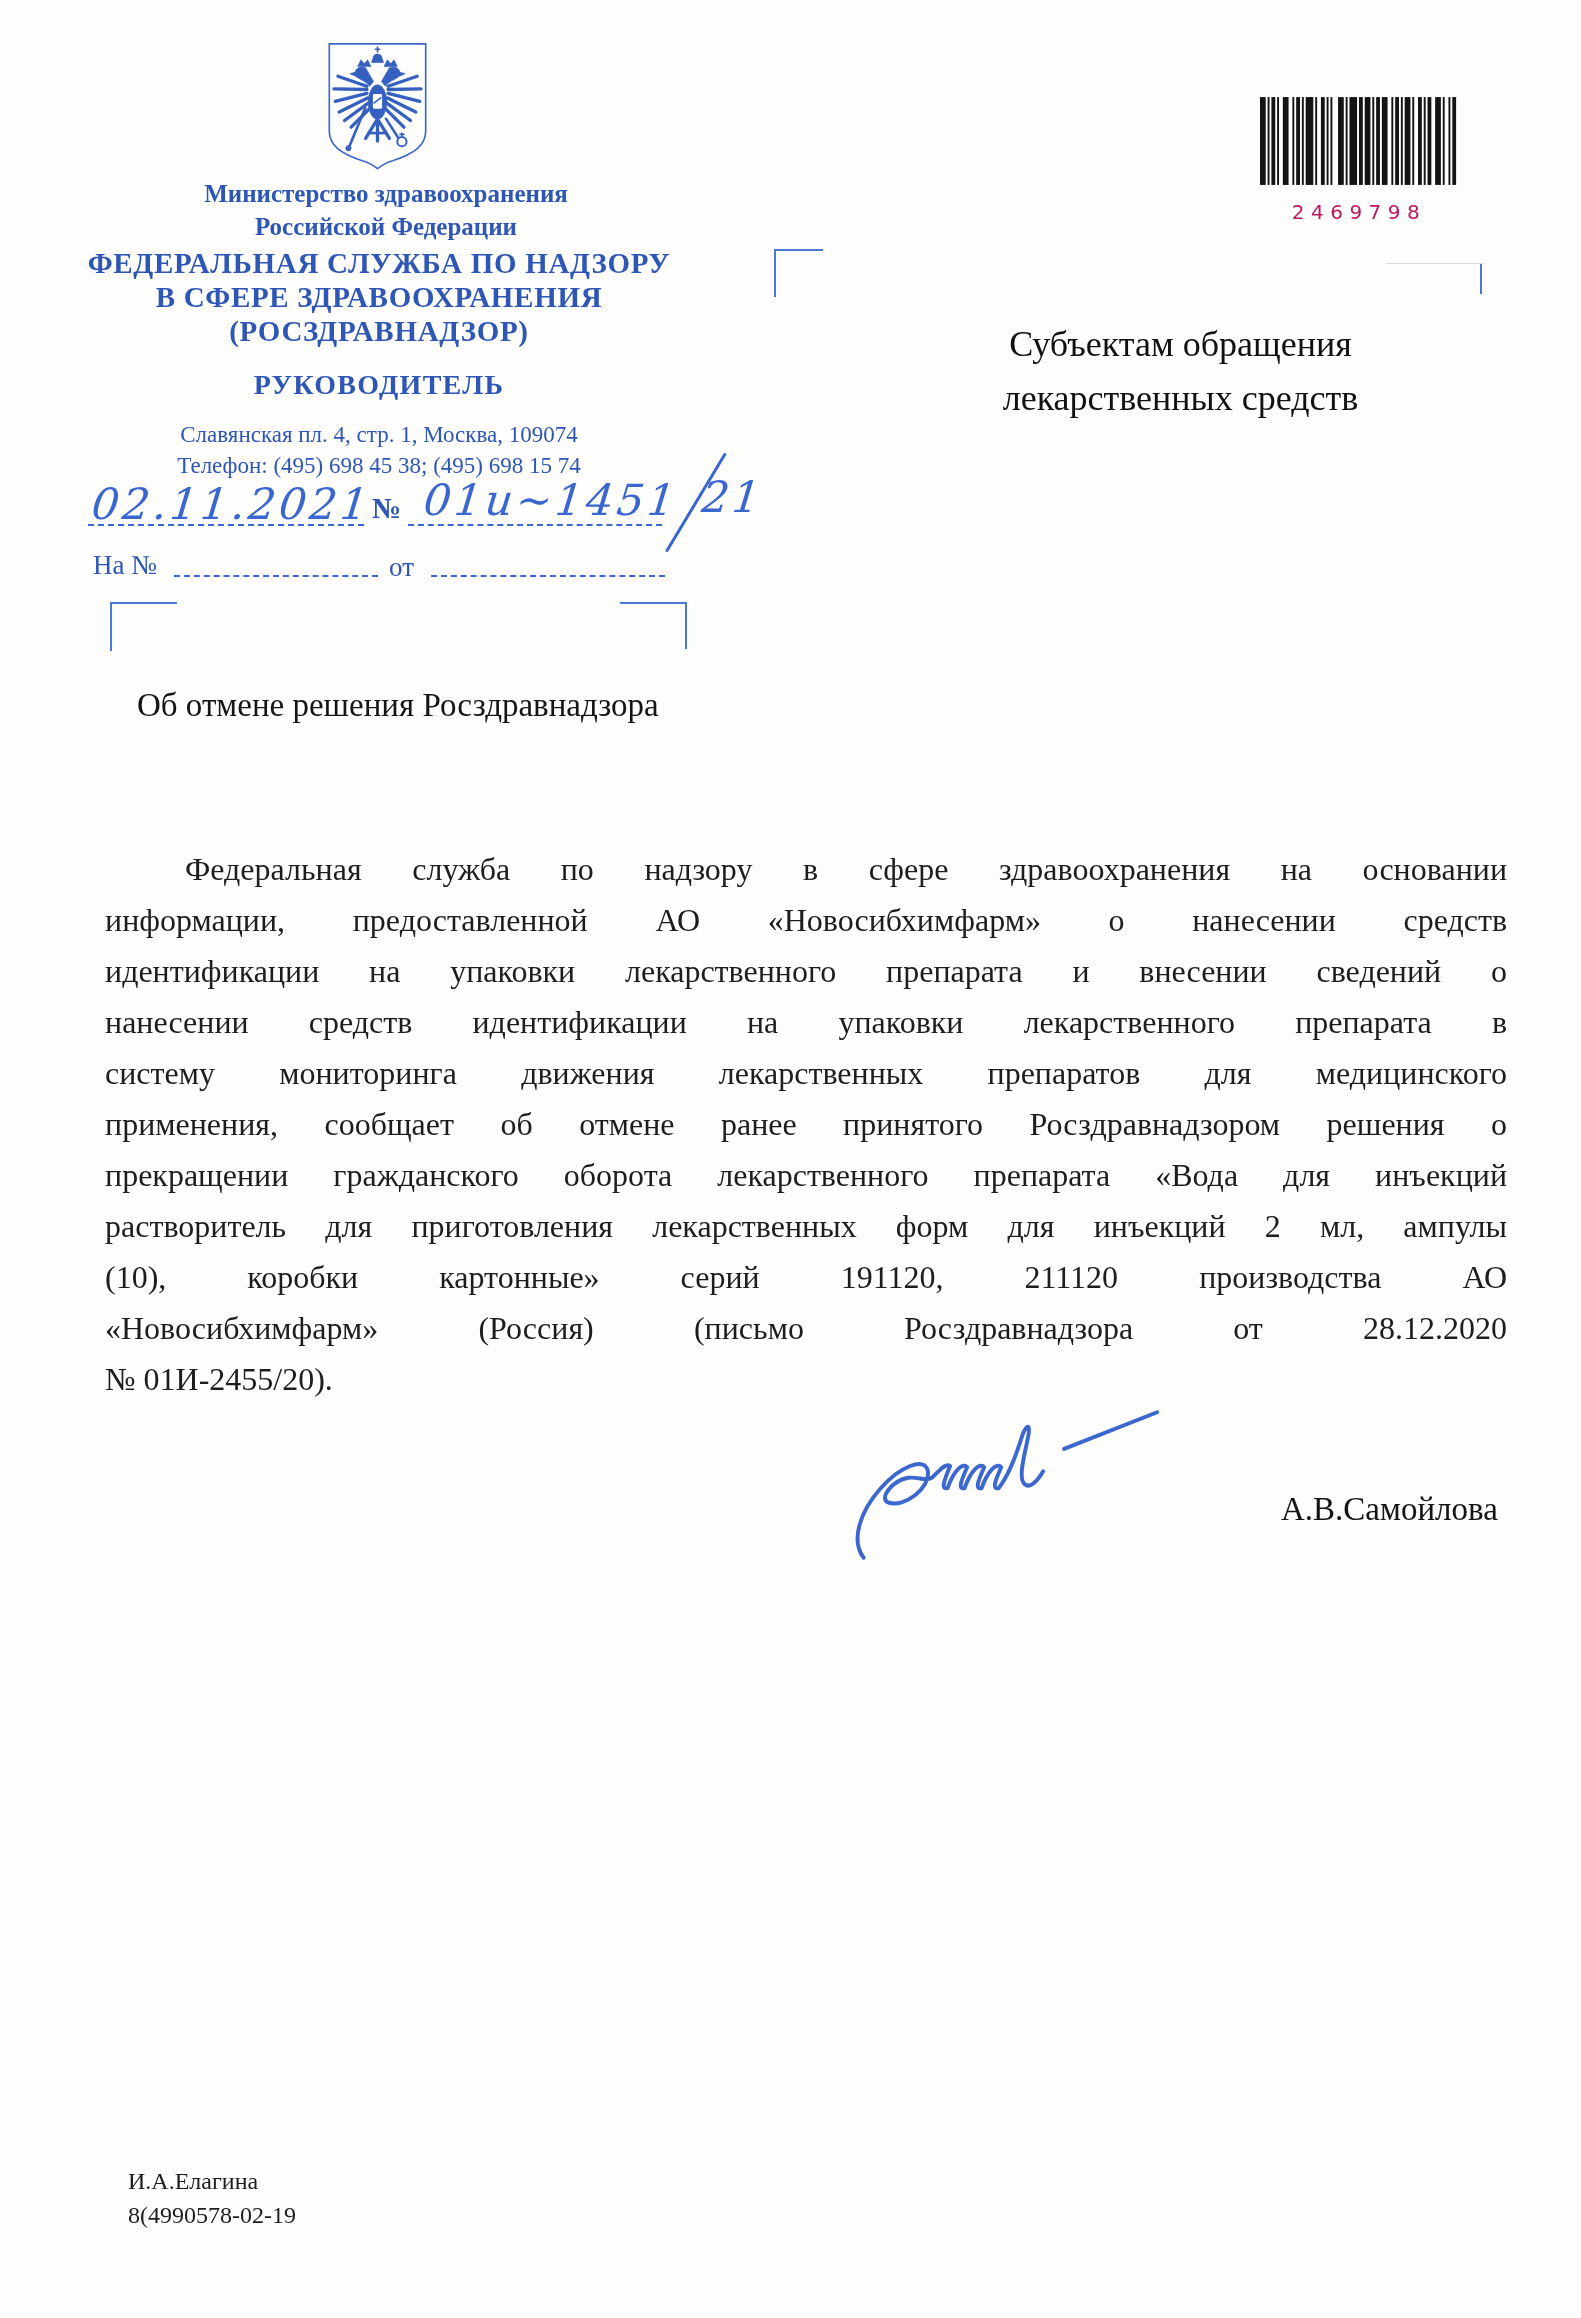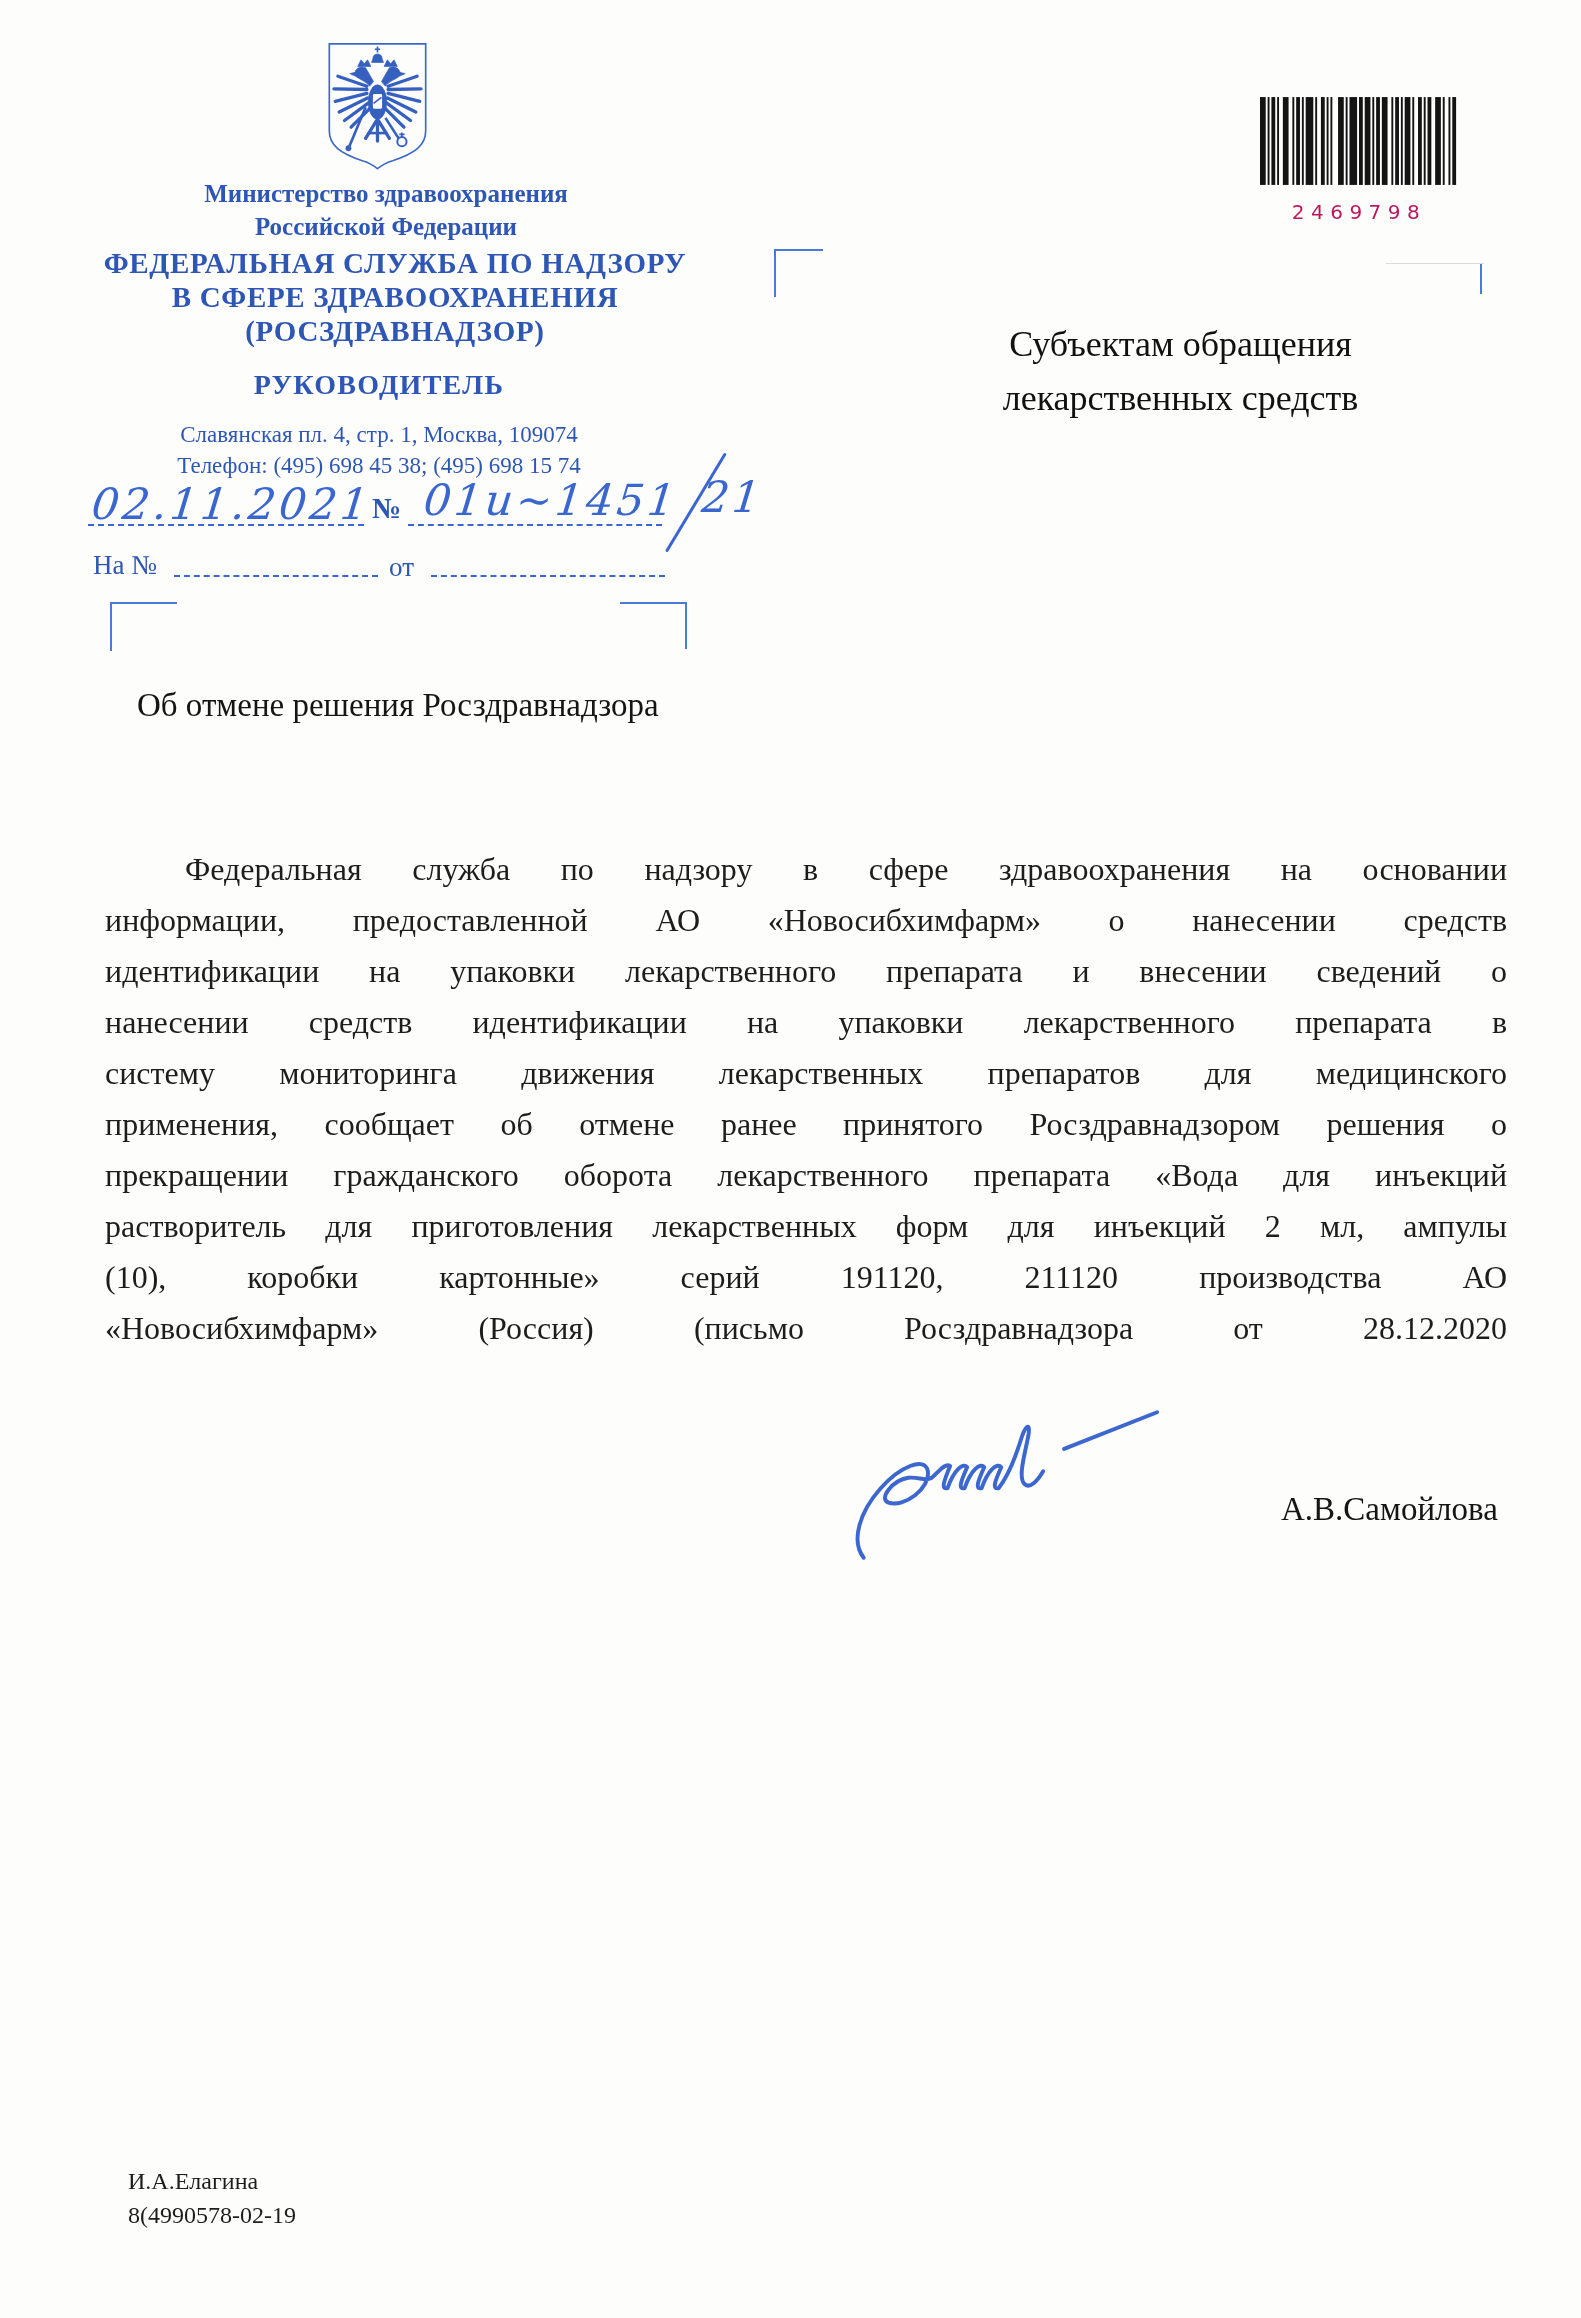--- a/index.html
+++ b/index.html
@@ -6,21 +6,21 @@
   body{
     width:1581px;height:2319px;position:relative;background:#fdfdfc;
     font-family:"Liberation Serif","DejaVu Serif",serif;color:#1d1d1b;
     overflow:hidden;
   }
   .abs{position:absolute;}
   
   .lh-col{left:84px;top:0;width:590px;text-align:center;color:#2e56b5;}
   .crest-wrap{left:325px;top:41px;width:103px;height:130px;}
   .ministry{top:177px;left:7px;width:100%;font-size:25px;font-weight:bold;line-height:33px;}
-  .service{top:246px;left:16px;width:100%;font-size:29px;font-weight:bold;line-height:34px;letter-spacing:0.7px;}
+  .service{top:246px;left:0;width:100%;font-size:29px;font-weight:bold;line-height:34px;letter-spacing:0.7px;}
   .ruk{top:369px;left:0;width:100%;font-size:28px;font-weight:bold;letter-spacing:1.3px;}
   .addr{top:419px;left:0;width:100%;font-size:23px;line-height:31px;}
   
   .hand{color:#3a66cf;font-family:"DejaVu Serif","Liberation Serif",serif;font-style:italic;
         transform:skewX(-6deg);letter-spacing:3.3px;font-size:43px;white-space:nowrap;}
   .hw-date{left:92px;top:479px;}
   .hw-num{left:424px;top:475px;}
   .hw-21{left:702px;top:472px;}
   .num-sign{left:372px;top:492px;font-size:29px;color:#2e56b5;font-weight:bold;}
   .uline{border-bottom:2.6px dashed #3a66cf;height:0;}
@@ -179,20 +179,21 @@
     <div class="body-line indent">Федеральная служба по надзору в сфере здравоохранения на основании</div>
     <div class="body-line">информации, предоставленной АО «Новосибхимфарм» о нанесении средств</div>
     <div class="body-line">идентификации на упаковки лекарственного препарата и внесении сведений о</div>
     <div class="body-line">нанесении средств идентификации на упаковки лекарственного препарата в</div>
     <div class="body-line">систему мониторинга движения лекарственных препаратов для медицинского</div>
     <div class="body-line">применения, сообщает об отмене ранее принятого Росздравнадзором решения о</div>
     <div class="body-line">прекращении гражданского оборота лекарственного препарата «Вода для инъекций</div>
     <div class="body-line">растворитель для приготовления лекарственных форм для инъекций 2 мл, ампулы</div>
     <div class="body-line">(10), коробки картонные» серий 191120, 211120 производства АО</div>
     <div class="body-line">«Новосибхимфарм» (Россия) (письмо Росздравнадзора от 28.12.2020</div>
+    <div class="body-line last">№ 01И-2455/20).</div>
   </div>
 
 <div class="abs sig-wrap">
   <svg viewBox="0 0 690 270" width="452" height="177">
     <g fill="none" stroke="#3b67cf" stroke-width="6" stroke-linecap="round" stroke-linejoin="round">
       <path d="M30,262 C10,236 24,192 56,156 C84,124 124,106 128,130 C132,156 92,186 68,178 C52,172 74,144 98,140 C114,138 124,146 134,140
                C144,132 154,116 162,122 C152,146 148,158 158,156 C168,128 182,116 188,124 C178,146 174,158 184,156
                C194,128 208,116 214,124 C204,146 200,158 210,156 C220,128 234,116 240,124 C230,146 226,158 236,156
                C250,138 262,108 270,82 C276,62 284,54 282,72 C278,98 264,140 276,150 C284,157 296,144 304,130"></path>
       <path d="M336,96 L478,40"></path>

